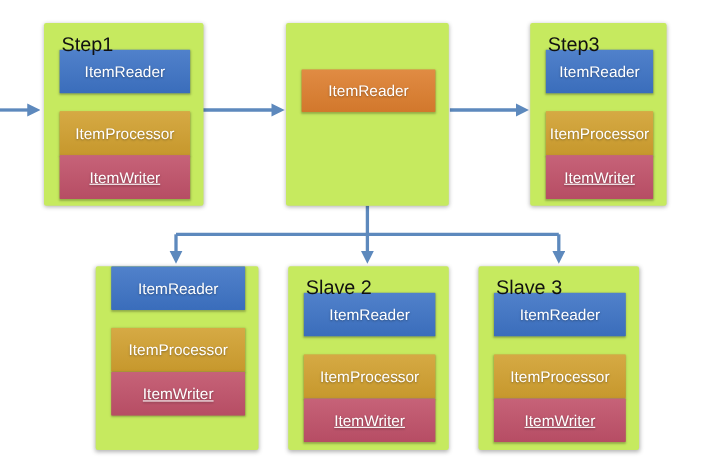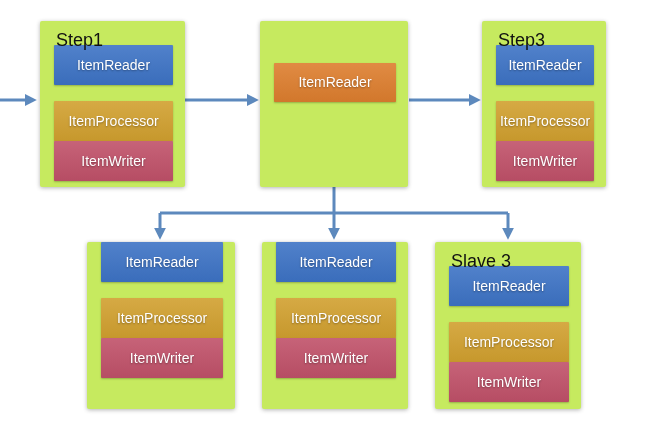--- a/index.html
+++ b/index.html
@@ -43,21 +43,21 @@
     color: #ffffff;
     font-size: 14px;
     text-shadow: 0 1px 2px rgba(0,0,0,0.35);
     box-shadow: 0 1px 2px rgba(0,0,0,0.25);
     background-image: linear-gradient(rgba(255,255,255,0.10), rgba(0,0,0,0.05));
     border-radius: 1px;
     white-space: nowrap;
   }
   .c-reader      { background-color: #3d73c5; }
   .c-processor   { background-color: #d1a02f; margin-top: 16px; }
-  .c-writer      { background-color: #c05169; }
+  .c-writer      { background-color: #c05169; text-decoration: underline; }
   .c-partitioner { background-color: #dd7e2e; height: 39px; line-height: 39px; }
 
   #node-step1  { left: 40px;  top: 21px;  width: 145px; height: 166px; }
   #node-master { left: 260px; top: 21px;  width: 148px; height: 166px; }
   #node-step3  { left: 482px; top: 21px;  width: 124px; height: 166px; }
   #node-slave1 { left: 87px;  top: 242px; width: 148px; height: 167px; }
   #node-slave2 { left: 262px; top: 242px; width: 146px; height: 167px; }
   #node-slave3 { left: 435px; top: 242px; width: 146px; height: 167px; }
 
   #node-master .stack { margin-top: 42px; }
@@ -108,20 +108,21 @@
 
   <div class="node" id="node-slave1">
     <div class="stack">
       <div class="comp c-reader">ItemReader</div>
       <div class="comp c-processor">ItemProcessor</div>
       <div class="comp c-writer">ItemWriter</div>
     </div>
   </div>
 
   <div class="node" id="node-slave2">
+    <div class="node-title">Slave 2</div>
     <div class="stack">
       <div class="comp c-reader">ItemReader</div>
       <div class="comp c-processor">ItemProcessor</div>
       <div class="comp c-writer">ItemWriter</div>
     </div>
   </div>
 
   <div class="node" id="node-slave3">
     <div class="node-title">Slave 3</div>
     <div class="stack">

